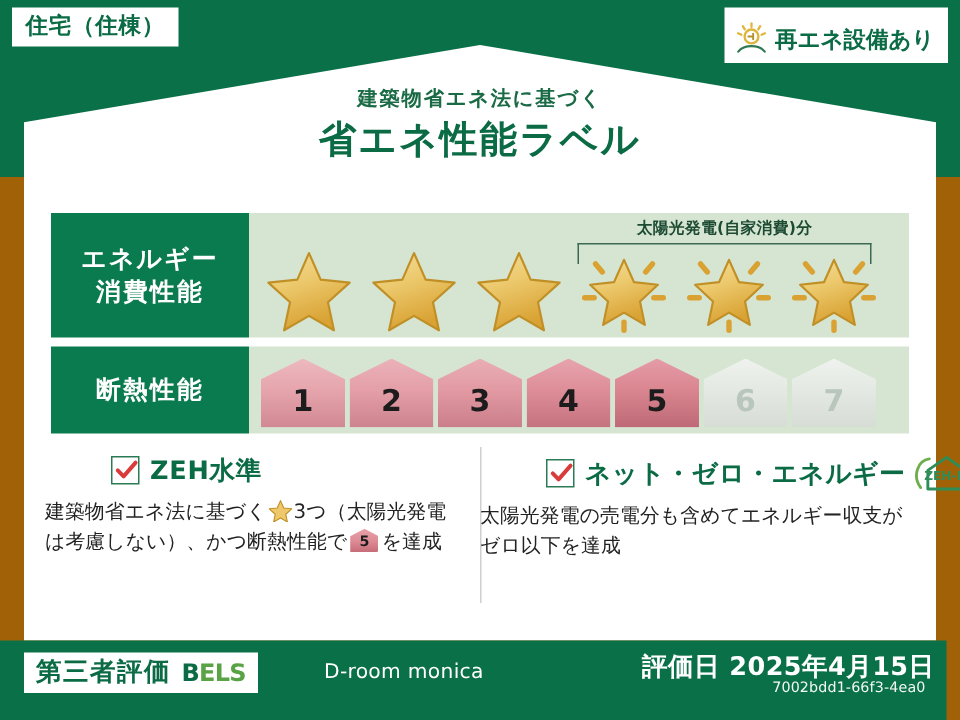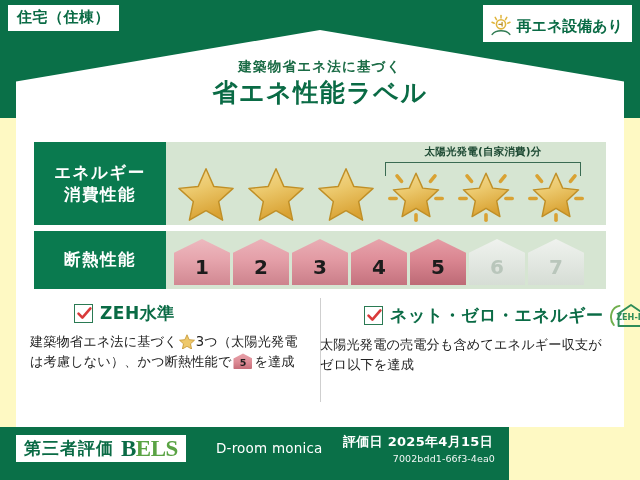--- a/index.html
+++ b/index.html
@@ -10,21 +10,21 @@
     height: 480px;
     overflow: hidden;
     font-family: "DejaVu Sans", "Liberation Sans", sans-serif;
     background: #ffffff;
   }
 
   #label-root {
     position: relative;
     width: 640px;
     height: 480px;
-    background: #fef9c3;
+    background: #a16207;
     overflow: hidden;
   }
 
   
   .top-band {
     position: absolute;
     left: 0; top: 0;
     width: 640px; height: 118px;
     background: #0a7048;
     overflow: hidden;
@@ -280,21 +280,21 @@
     width: 1px;
     height: 104px;
     background: #cfcfcf;
   }
 
   
   .footer {
     position: absolute;
     left: 0;
     top: 427px;
-    width: 509px;
+    width: 631px;
     height: 53px;
     background: #0a7048;
     z-index: 7;
   }
   .bels-box {
     position: absolute;
     left: 16px; top: 8px;
     height: 27px;
     background: #ffffff;
     display: flex;
@@ -302,35 +302,35 @@
     padding: 0 8px;
     gap: 7px;
   }
   .bels-jp {
     color: #0a6b45;
     font-weight: bold;
     font-size: 17px;
     letter-spacing: 1px;
     line-height: 1;
   }
-  .bels-mark { font-weight: bold; font-size: 23px; line-height: 1; letter-spacing: -0.5px; font-family: Liberation Serif, serif; }
+  .bels-mark { font-weight: bold; font-size: 16px; line-height: 1; letter-spacing: -0.5px; }
   .bels-mark .b1 { color: #0a6b45; }
   .bels-mark .b2 { color: #5aa344; }
   .building-name {
     position: absolute;
     left: 216px; top: 13px;
     color: #ffffff;
     font-size: 13.5px;
     letter-spacing: 0.2px;
   }
   .eval-date {
     position: absolute;
-    right: 16px; top: 6px;
+    right: 8px; top: 6px;
     color: #ffffff;
-    font-size: 13px;
+    font-size: 17px;
     font-weight: bold;
     letter-spacing: 0.3px;
   }
   .eval-id {
     position: absolute;
     right: 14px; top: 26px;
     color: #ffffff;
     font-size: 9.5px;
     letter-spacing: 0.1px;
     opacity: 0.95;

